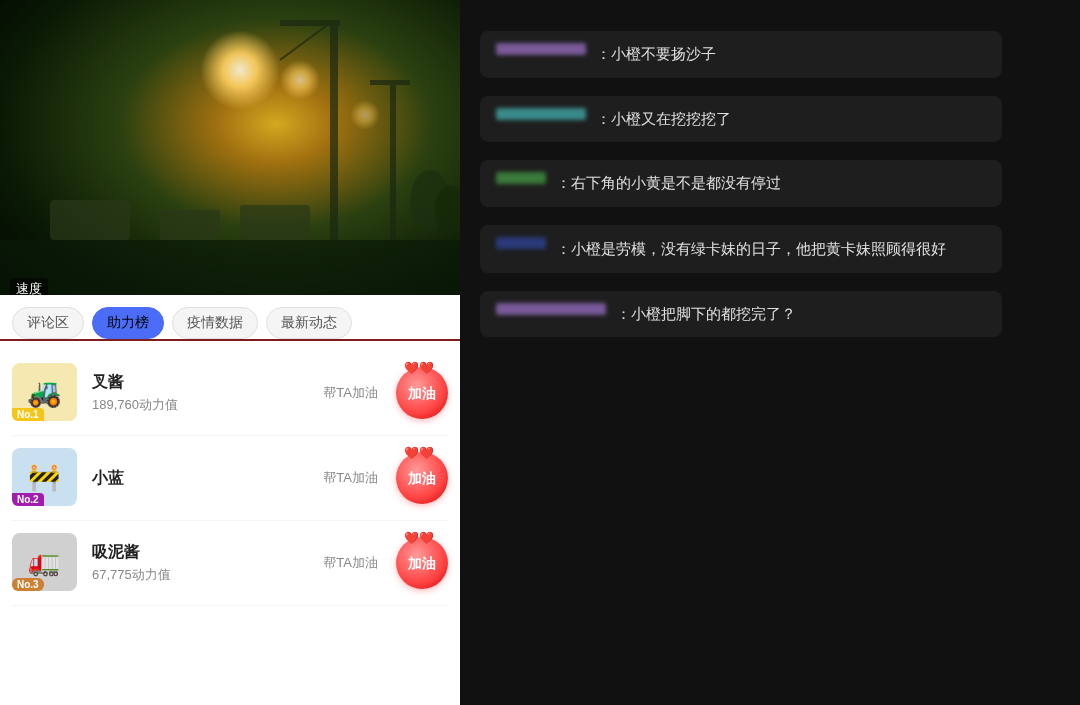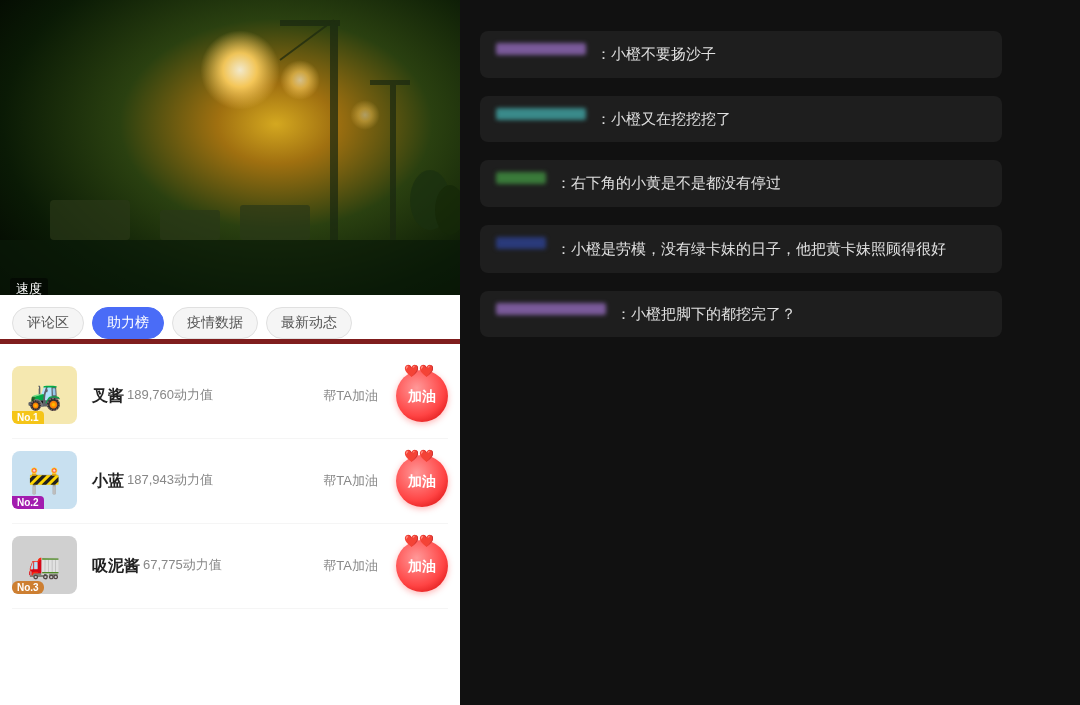--- a/index.html
+++ b/index.html
@@ -135,36 +135,36 @@
       border-radius: 0;
       overflow: hidden;
     }
 
     
     .tabs {
       display: flex;
       padding: 12px 12px 0 12px;
       gap: 8px;
       background: #fff;
-      border-bottom: 5px solid #7f1d1d;
+      border-bottom: 2px solid #7f1d1d;
     }
 
     .tab {
       padding: 6px 14px;
       border-radius: 20px;
       font-size: 14px;
       cursor: pointer;
       color: #555;
       background: #f5f5f5;
       border: 1px solid #e0e0e0;
     }
 
     .tab.active {
       background: #4a6cf7;
-      color: #ffffff;
+      color: #000000;
       border-color: #4a6cf7;
     }
 
     
     .leaderboard {
       padding: 10px 12px;
       display: flex;
       flex-direction: column;
       gap: 0;
     }
@@ -240,20 +240,21 @@
     }
 
     .no-label.no3 {
       background: #cd7f32;
       border-radius: 6px;
     }
 
     .rank-info {
       flex: 1;
       display: flex;
+      flex-direction: column;
       gap: 3px;
     }
 
     .rank-name {
       font-size: 16px;
       font-weight: 600;
       color: #222;
     }
 
     .rank-score {
@@ -399,21 +400,20 @@
 
       <div class="rank-item">
         <div class="rank-badge">
           <div class="avatar-excavator">
             🚧
             <div class="no-label no2">No.2</div>
           </div>
         </div>
         <div class="rank-info">
           <div class="rank-name">小蓝</div>
-          <div class="rank-score">187,943动力值</div>
         </div>
         <span class="help-btn">帮TA加油</span>
         <div class="cheer-btn">
           <div class="cheer-hearts">❤️❤️</div>
           <div class="cheer-inner">加油</div>
         </div>
       </div>
 
       <div class="rank-item">
         <div class="rank-badge">

